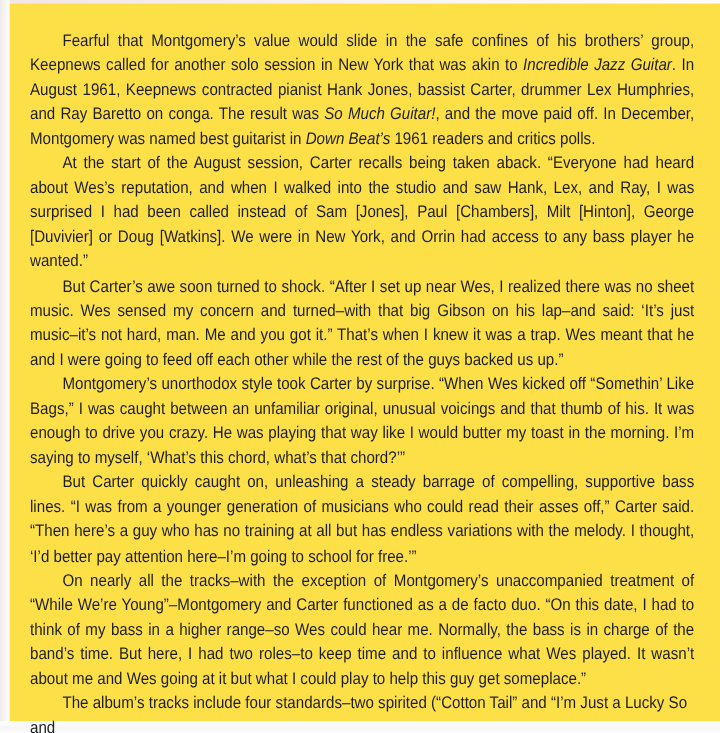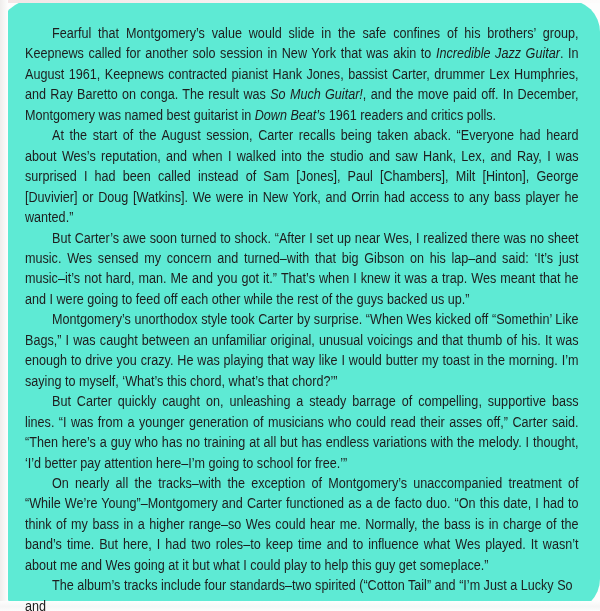--- a/index.html
+++ b/index.html
@@ -9,22 +9,21 @@
   body {
     width: 600px;
     height: 611px;
     background: #fdfdfd;
     overflow: hidden;
     position: relative;
   }
   .page {
     position: absolute;
     inset: 0;
-    background: #5eead4;
-    border-radius: 32px;
+    background: #fde047;
   }
   
   .edge-top {
     position: absolute;
     top: 0; left: 0; right: 0;
     height: 3px;
     background: linear-gradient(to right, #f2e6e6, #f7efef 35%, #fbf7f7 70%, #fdfbfb);
   }
   .edge-left {
     position: absolute;

